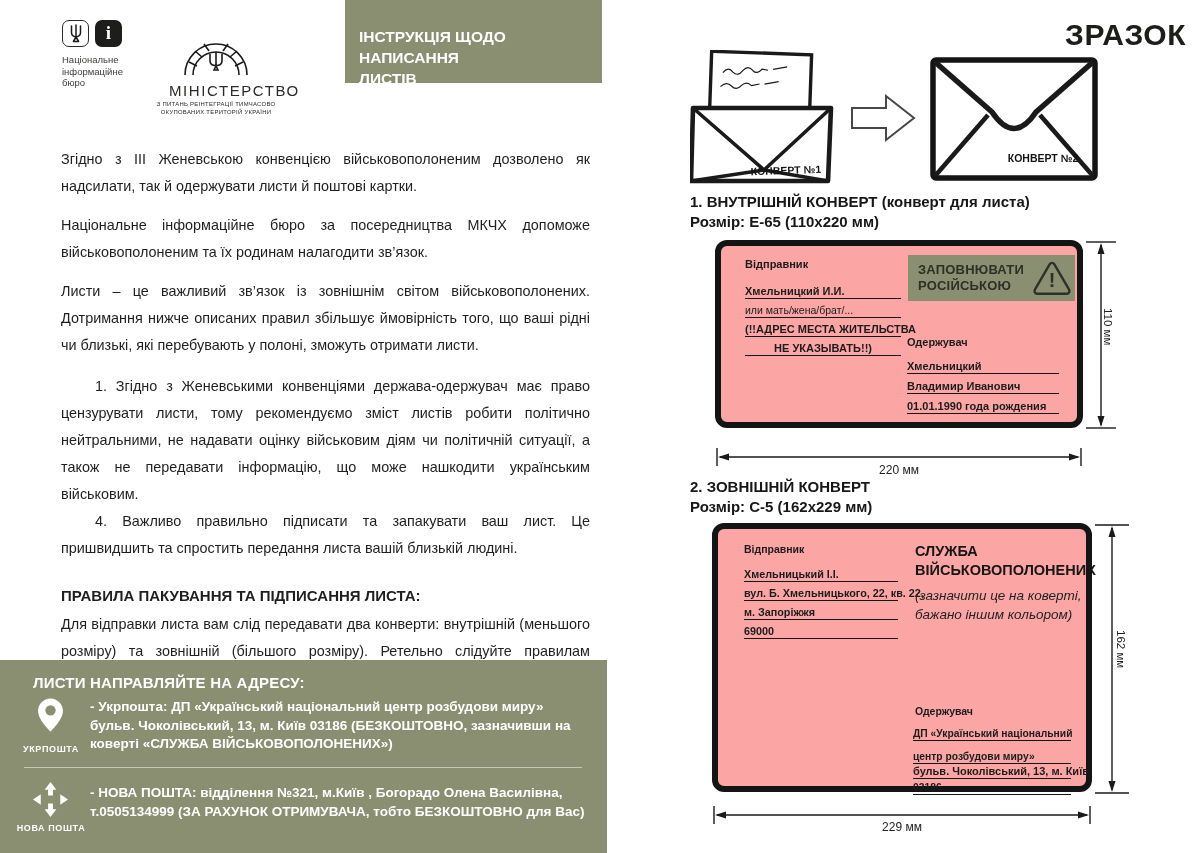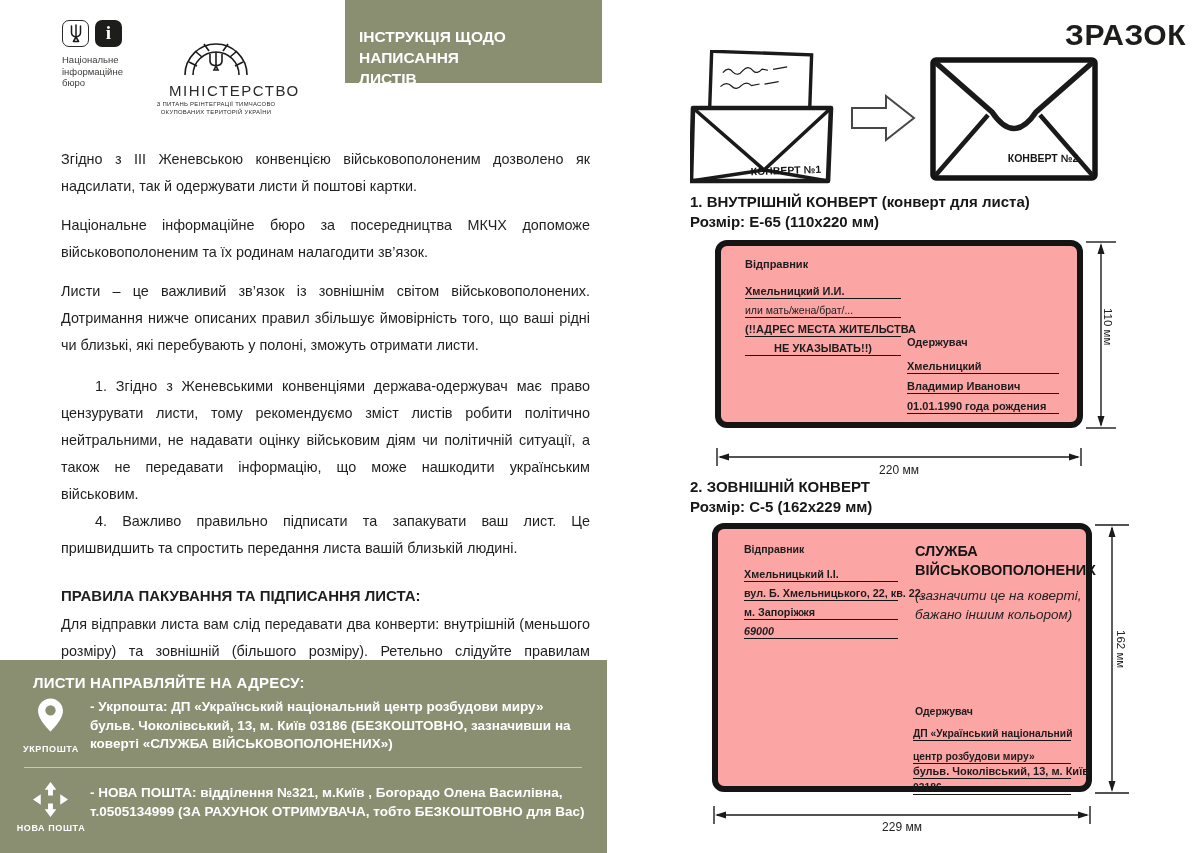--- a/index.html
+++ b/index.html
@@ -207,20 +207,32 @@
 
   <div class="envbox env1">
     <div class="fld-lbl" style="left:24px; top:12px;">Відправник</div>
     <div class="rows" style="left:24px; top:34px; width:156px;">
       <div class="row" style="height:19px;">Хмельницкий И.И.</div>
       <div class="row light" style="height:19px;">или мать/жена/брат/...</div>
       <div class="row" style="height:19px;">(!!АДРЕС МЕСТА ЖИТЕЛЬСТВА</div>
       <div class="row center" style="height:19px;">НЕ УКАЗЫВАТЬ!!)</div>
     </div>
 
+    <div class="badge">
+      <div class="badge-txt">
+        <div>ЗАПОВНЮВАТИ</div>
+        <div>РОСІЙСЬКОЮ</div>
+      </div>
+      <span class="badge-tri">
+        <svg width="40" height="36" viewBox="0 0 44 40">
+          <path d="M19.5,4.5 a3,3 0 0 1 5,0 L41,33 a3,3 0 0 1 -2.5,4.5 H5.5 A3,3 0 0 1 3,33 Z" fill="none" stroke="#2d3026" stroke-width="2.6" stroke-linejoin="round"></path>
+          <text x="22" y="30" text-anchor="middle" font-size="22" font-weight="bold" fill="#2d3026">!</text>
+        </svg>
+      </span>
+    </div>
 
     <div class="fld-lbl" style="left:186px; top:90px;">Одержувач</div>
     <div class="rows" style="left:186px; top:108px; width:152px;">
       <div class="row" style="height:20px;">Хмельницкий</div>
       <div class="row" style="height:20px;">Владимир Иванович</div>
       <div class="row" style="height:20px;">01.01.1990 года рождения</div>
     </div>
   </div>
 
   <span class="vdim dim-svg" style="left:1086px; top:241px;">
@@ -249,21 +261,21 @@
     <div>2. ЗОВНІШНІЙ КОНВЕРТ</div>
     <div>Розмір: С-5 (162х229 мм)</div>
   </div>
 
   <div class="envbox env2">
     <div class="fld-lbl" style="left:26px; top:14px; font-size:10.5px;">Відправник</div>
     <div class="rows" style="left:26px; top:34px; width:154px;">
       <div class="row" style="height:19px; font-size:10.8px;">Хмельницький І.І.</div>
       <div class="row" style="height:19px; font-size:10.8px;">вул. Б. Хмельницького, 22, кв. 22,</div>
       <div class="row" style="height:19px; font-size:10.8px;">м. Запоріжжя</div>
-      <div class="row" style="height:19px; font-size:10.8px;font-style:italic;">69000</div>
+      <div class="row" style="height:19px; font-size:10.8px;">69000</div>
     </div>
 
     <div class="svc-title">
       <div>СЛУЖБА</div>
       <div>ВІЙСЬКОВОПОЛОНЕНИХ</div>
     </div>
     <div class="svc-note">
       <div>(зазначити це на коверті,</div>
       <div>бажано іншим кольором)</div>
     </div>

